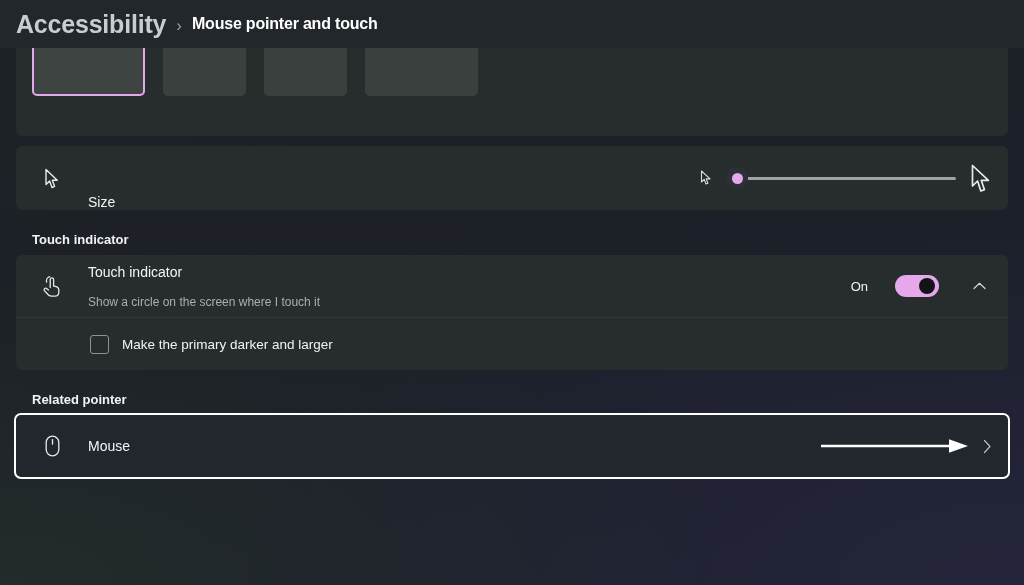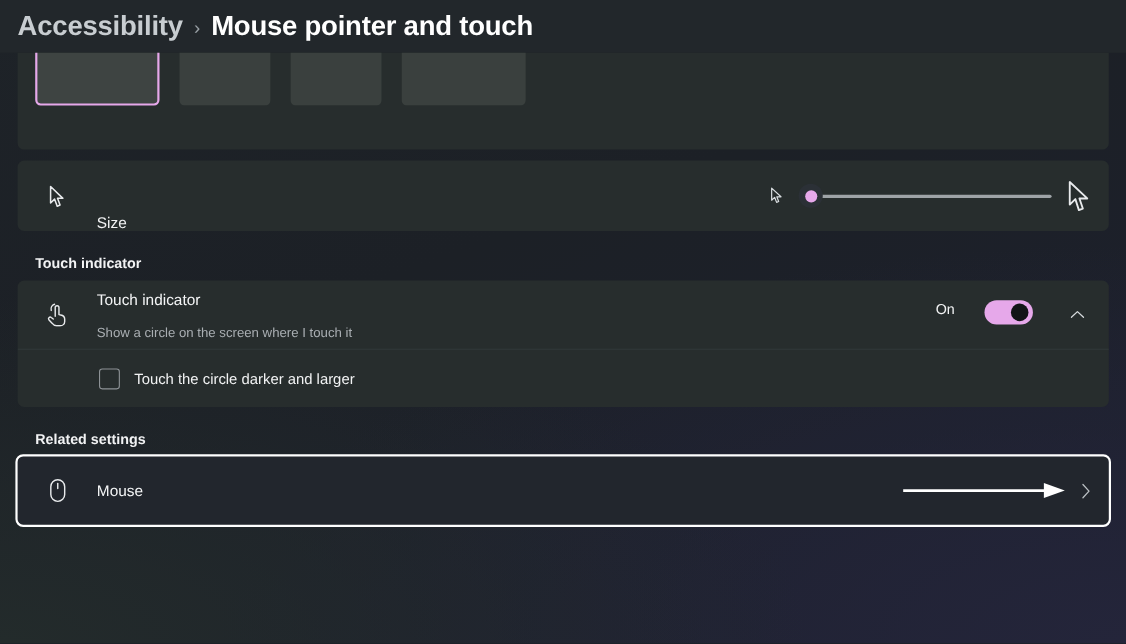--- a/index.html
+++ b/index.html
@@ -49,21 +49,21 @@
     color: #c8cdd1;
     font-weight: 600;
     letter-spacing: -0.2px;
   }
   .crumb-sep {
     font-size: 17px;
     color: #9aa1a6;
     padding-top: 3px;
   }
   .crumb-leaf {
-    font-size: 25px;
+    font-size: 16px;
     color: #ffffff;
     font-weight: 600;
     letter-spacing: -0.2px;
   }
 
   
   .content {
     padding: 0 16px;
   }
 
@@ -186,20 +186,21 @@
     margin-left: 16px;
     display: flex;
     flex-direction: column;
     gap: 2px;
   }
   .ti-title { font-size: 14px; color: #f4f5f6; }
   .ti-sub   { font-size: 12px; color: #a9aeb2; margin-top: 13px; }
   .ti-right {
     margin-left: auto;
     display: flex;
+    align-items: center;
     gap: 27px;
   }
   .toggle-label { font-size: 13px; color: #f2f3f4; }
   .toggle {
     width: 44px;
     height: 22px;
     border-radius: 11px;
     background: #e6a8ea;
     position: relative;
   }
@@ -379,26 +380,26 @@
               <path d="M1 6.5 L6.5 1.3 L12 6.5" fill="none" stroke="#d4d8db" stroke-width="1.2" stroke-linecap="round" stroke-linejoin="round"></path>
             </svg>
           </span>
         </div>
       </div>
 
       <div class="ti-divider"></div>
 
       <div class="check-row">
         <span class="checkbox"></span>
-        <span class="check-label">Touch the circle darker and larger</span>
+        <span class="check-label">Make the primary darker and larger</span>
       </div>
 
     </div>
 
-    <div class="section-head">Related settings</div>
+    <div class="section-head">Related pointer</div>
 
     <div class="rel-card focused">
       <span class="row-icon icon-white">
         <svg width="15" height="22" viewBox="0 0 15 22">
           <rect x="1.2" y="1.2" width="12.6" height="19.6" rx="6.3" fill="none" stroke="#e8eaec" stroke-width="1.3"></rect>
           <path d="M7.5 4.6 L7.5 9.2" stroke="#e8eaec" stroke-width="1.3" stroke-linecap="round"></path>
         </svg>
       </span>
 
       <div class="rel-texts">

